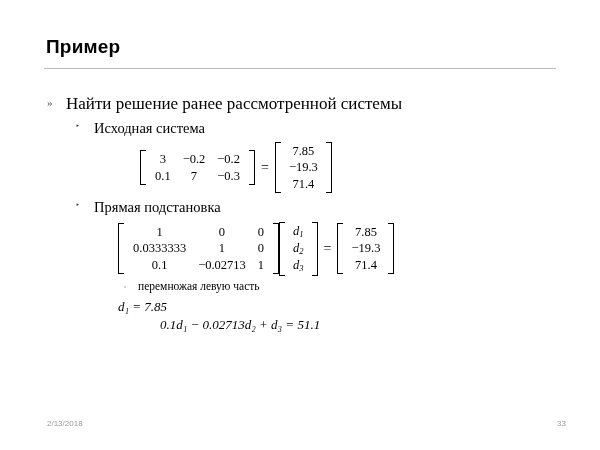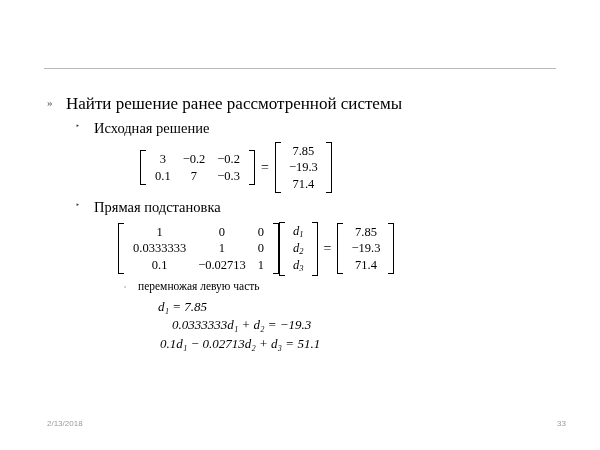--- a/index.html
+++ b/index.html
@@ -149,21 +149,21 @@
     font-size: 8.5px;
     vertical-align: -0.25em;
     font-style: italic;
   }
 
   .plain-eq {
     font-size: 13px;
     line-height: 1.45;
     white-space: nowrap;
   }
-  .eq-line-1 { margin-left: 114px; margin-top: 4px; }
+  .eq-line-1 { margin-left: 74px; margin-top: 4px; }
   .eq-line-2 { margin-left: 128px; }
   .eq-line-3 { margin-left: 116px; }
 
   .footer-date {
     position: absolute;
     left: 47px;
     top: 419px;
     font-family: "Liberation Sans", sans-serif;
     font-size: 8px;
     color: #9a9a9a;
@@ -176,32 +176,33 @@
     font-size: 8px;
     color: #9a9a9a;
     padding-left: 16px;
   }
 </style>
 </head>
 <body>
 
 <div class="slide">
 
+  <div class="slide-title">Пример</div>
   <div class="title-rule"></div>
 
   <div class="body-area">
 
     <div class="lvl1">
       <span class="b">»</span>
       <span>Найти решение ранее рассмотренной системы</span>
     </div>
 
     <div class="lvl2">
       <span class="b">‣</span>
-      <span>Исходная решение</span>
+      <span>Исходная система</span>
     </div>
 
     <div class="eqrow eq-block-1">
       <span class="matrix">
         <table>
           <tbody>
               <tr>
             <td>3</td>
             <td>−0.2</td>
             <td>−0.2</td>
@@ -291,21 +292,20 @@
           </table>
       </span>
     </div>
 
     <div class="lvl3">
       <span class="b">‧</span>
       <span>перемножая левую часть</span>
     </div>
 
     <div class="plain-eq eq-line-1 var">d₁ = 7.85</div>
-    <div class="plain-eq eq-line-2 var">0.0333333d₁ + d₂ = −19.3</div>
     <div class="plain-eq eq-line-3 var">0.1d₁ − 0.02713d₂ + d₃ = 51.1</div>
 
   </div>
 
   <div class="footer-date">2/13/2018</div>
   <div class="footer-page">33</div>
 
 </div>
 
 </body></html>

